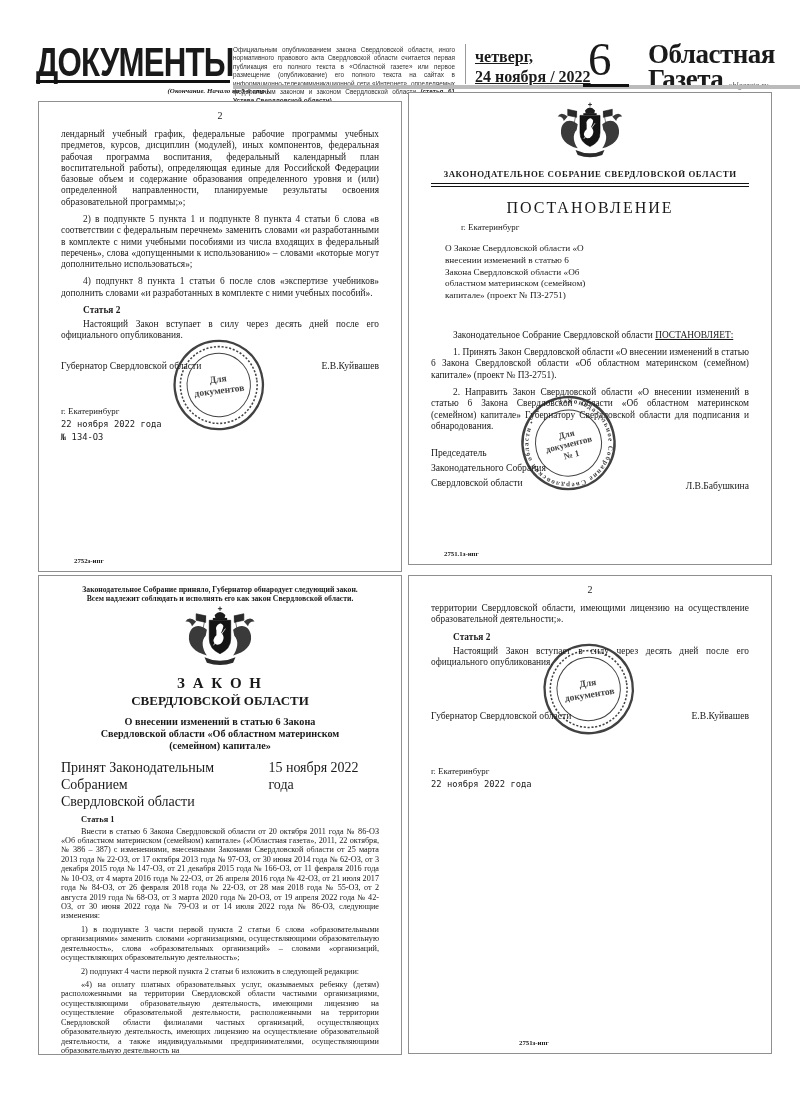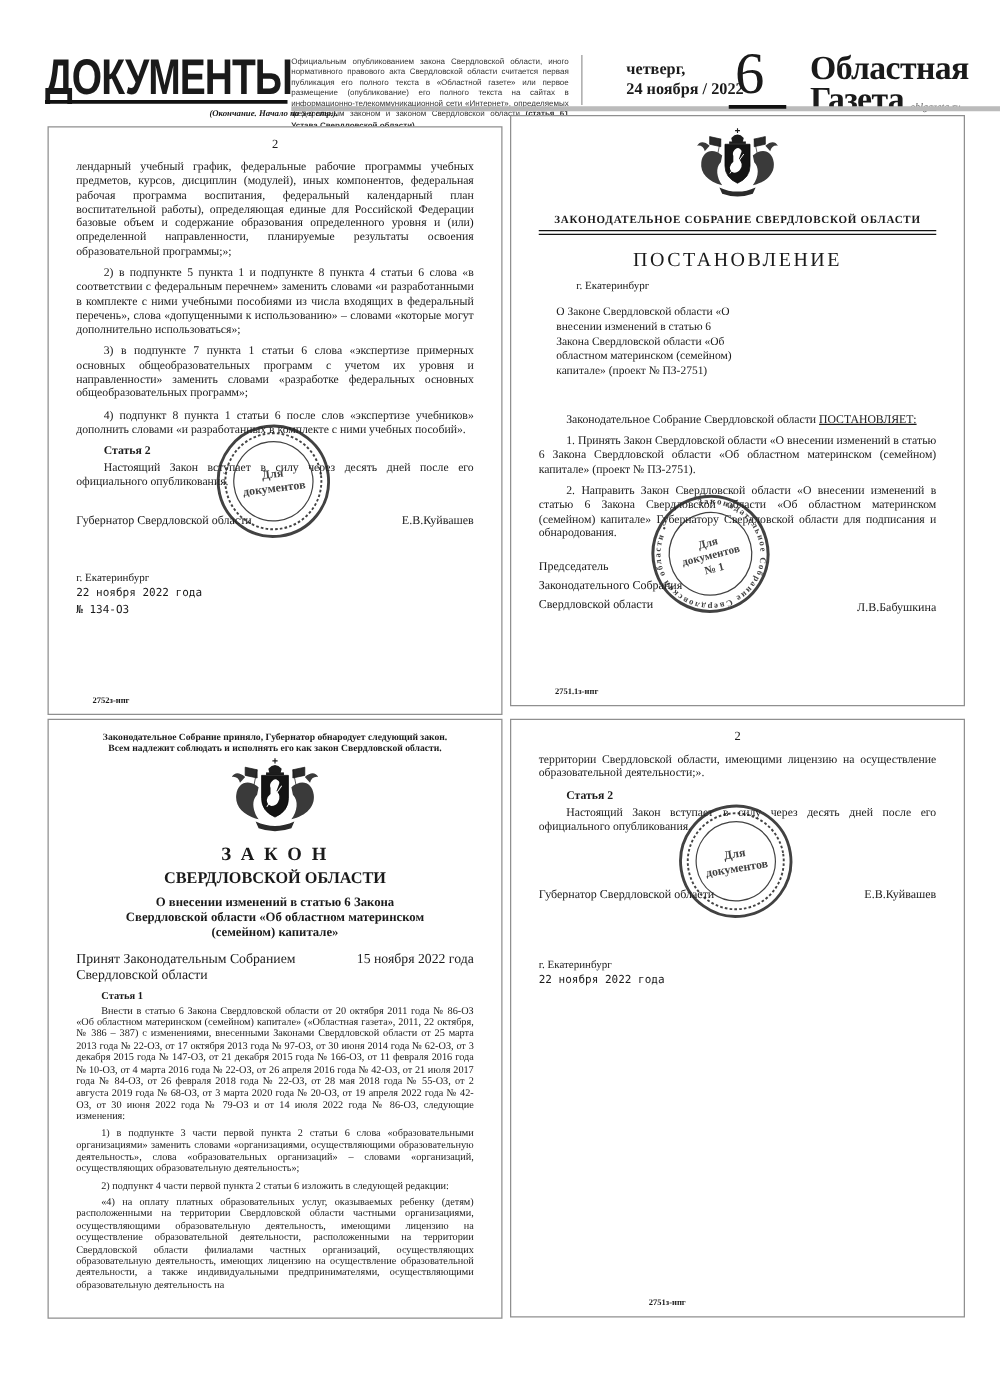--- a/index.html
+++ b/index.html
@@ -9,21 +9,21 @@
   }
   
   .hdr-title{position:absolute;left:36px;top:42px;font-family:"Liberation Sans",sans-serif;
     font-weight:700;font-size:40px;line-height:1;letter-spacing:-1px;
     transform:scaleX(.78);transform-origin:left top;white-space:nowrap;}
   .hdr-title-underline{position:absolute;left:36px;top:80px;width:194px;height:3px;background:#111;}
   .hdr-disclaimer{position:absolute;left:233px;top:46px;width:222px;
     font-family:"Liberation Sans",sans-serif;font-size:6.4px;line-height:1.32;
     text-align:justify;color:#333;}
   .hdr-divider{position:absolute;left:465px;top:44px;width:1px;height:40px;background:#999;}
-  .hdr-date{position:absolute;left:501px;top:47px;font-size:13px;font-weight:700;line-height:1.25;}
+  .hdr-date{position:absolute;left:475px;top:47px;font-size:16px;font-weight:700;line-height:1.25;text-decoration:underline;}
   .hdr-page6{position:absolute;left:588px;top:36px;font-size:47px;line-height:1;}
   .hdr-page6-underline{position:absolute;left:583px;top:84px;width:46px;height:3px;background:#111;z-index:2;}
   .hdr-bar{position:absolute;left:233px;top:85px;width:567px;height:4px;background:#bbbbbb;z-index:1;}
   .hdr-logo{position:absolute;left:648px;top:42px;font-weight:700;font-size:27px;line-height:.92;letter-spacing:-.5px;}
   .hdr-logo .site{font-size:8px;font-weight:400;font-style:italic;color:#555;letter-spacing:0;margin-left:5px;}
   .cont-note{position:absolute;left:38px;top:87px;width:362px;text-align:center;
     font-size:7px;font-weight:700;font-style:italic;}
   
   .docbox{position:absolute;border:1px solid #8f8f8f;background:#fff;overflow:hidden;}
   #box1{left:38px;top:101px;width:362px;height:469px;}
@@ -50,21 +50,21 @@
   .uline{border-bottom:1px solid #222;padding:0 7px;}
   .place2{margin:5px 0 0 30px;font-size:8.8px;}
   .subject{margin:11px 0 0 14px;width:152px;font-size:9.2px;line-height:1.28;}
   .u{text-decoration:underline;}
   .gerb-wrap{text-align:center;}
   
   .preamble{text-align:center;font-weight:700;font-size:7.7px;line-height:1.18;margin-top:4px;}
   .law-word{text-align:center;font-weight:700;font-size:15px;letter-spacing:2px;margin-top:3px;}
   .law-region{text-align:center;font-weight:700;font-size:13px;margin-top:1px;}
   .law-subject{text-align:center;font-weight:700;font-size:10.2px;line-height:1.18;margin:7px auto 0 auto;width:250px;}
-  .adopted{display:flex;justify-content:space-between;font-size:11px;line-height:1.2;margin-top:8px;}
+  .adopted{display:flex;justify-content:space-between;font-size:14px;line-height:1.2;margin-top:8px;}
   .p3{margin:0 0 4px 0;text-align:justify;text-indent:20px;font-size:8.2px;line-height:1.15;}
   .art3{font-weight:700;text-indent:20px;font-size:8.4px;margin:4px 0 3px 0;}
 </style>
 </head>
 <body>
 
 <div class="hdr-title">ДОКУМЕНТЫ</div>
 <div class="hdr-title-underline"></div>
 
 <div class="hdr-disclaimer">
@@ -90,21 +90,20 @@
   </div>
 </div>
 
 <div class="cont-note">(Окончание. Начало на 5-й стр.).</div>
 
 <div id="box1" class="docbox">
   <div class="inner">
     <div class="pgnum">2</div>
     <p class="p noind">лендарный учебный график, федеральные рабочие программы учебных предметов, курсов, дисциплин (модулей), иных компонентов, федеральная рабочая программа воспитания, федеральный календарный план воспитательной работы), определяющая единые для Российской Федерации базовые объем и содержание образования определенного уровня и (или) определенной направленности, планируемые результаты освоения образовательной программы;»;</p>
     <p class="p">2) в подпункте 5 пункта 1 и подпункте 8 пункта 4 статьи 6 слова «в соответствии с федеральным перечнем» заменить словами «и разработанными в комплекте с ними учебными пособиями из числа входящих в федеральный перечень», слова «допущенными к использованию» – словами «которые могут дополнительно использоваться»;</p>
-    <p class="p">3) в подпункте 7 пункта 1 статьи 6 слова «экспертизе примерных основных общеобразовательных программ с учетом их уровня и направленности» заменить словами «разработке федеральных основных общеобразовательных программ»;</p>
     <p class="p">4) подпункт 8 пункта 1 статьи 6 после слов «экспертизе учебников» дополнить словами «и разработанных в комплекте с ними учебных пособий».</p>
     <div class="art">Статья 2</div>
     <p class="p">Настоящий Закон вступает в силу через десять дней после его официального опубликования.</p>
 
     <div class="sig-row">
       <span>Губернатор Свердловской области</span>
       <span>Е.В.Куйвашев</span>
     </div>
 
     <div class="stamp" style="left:132px;top:235px;transform:rotate(-7deg);">

